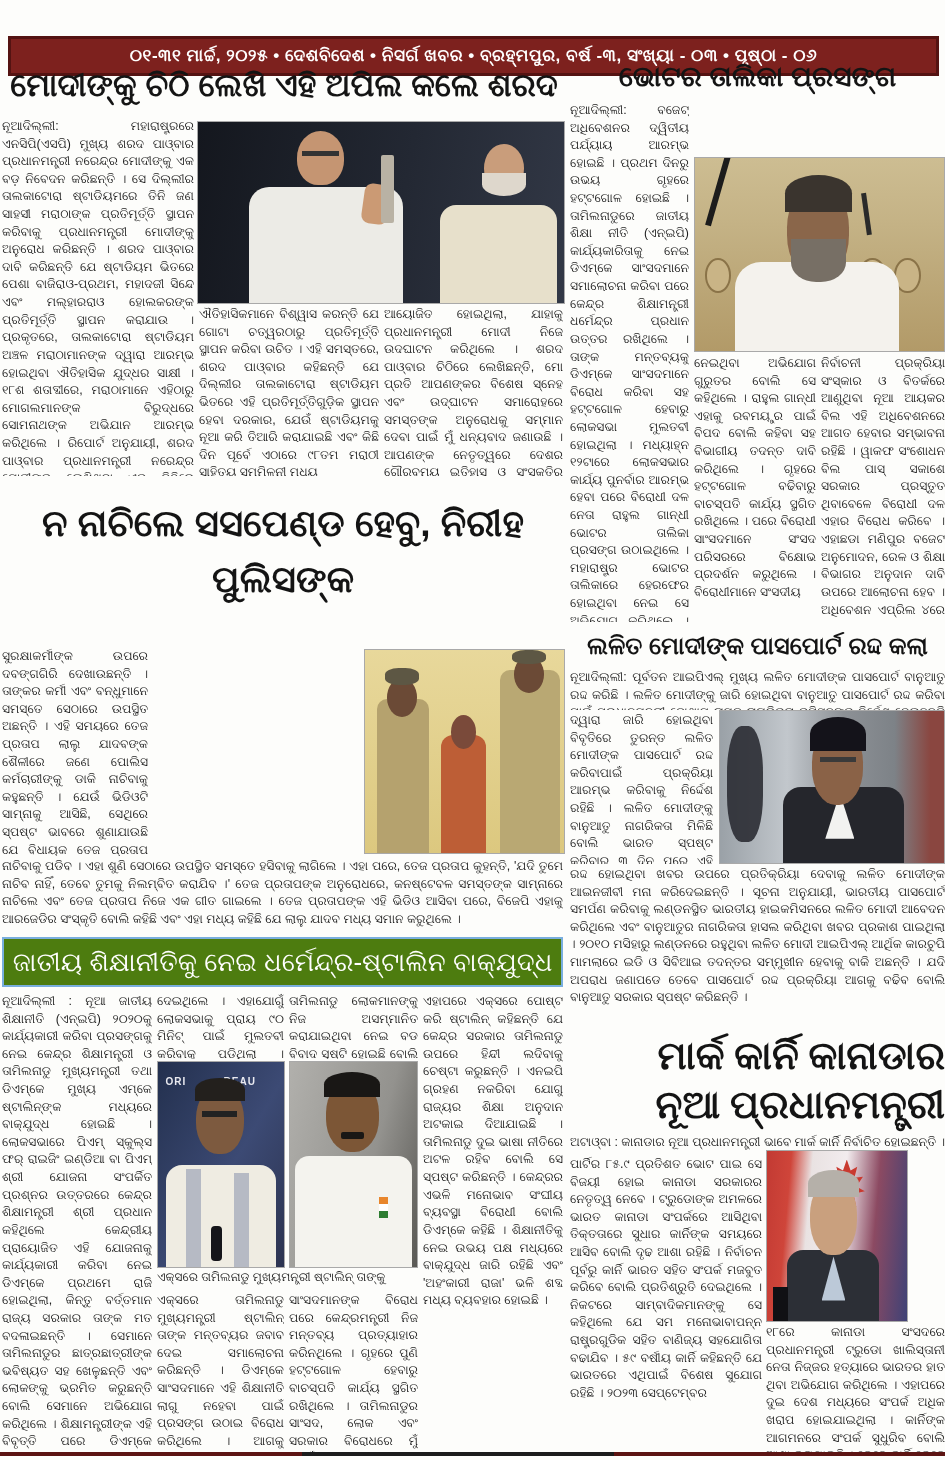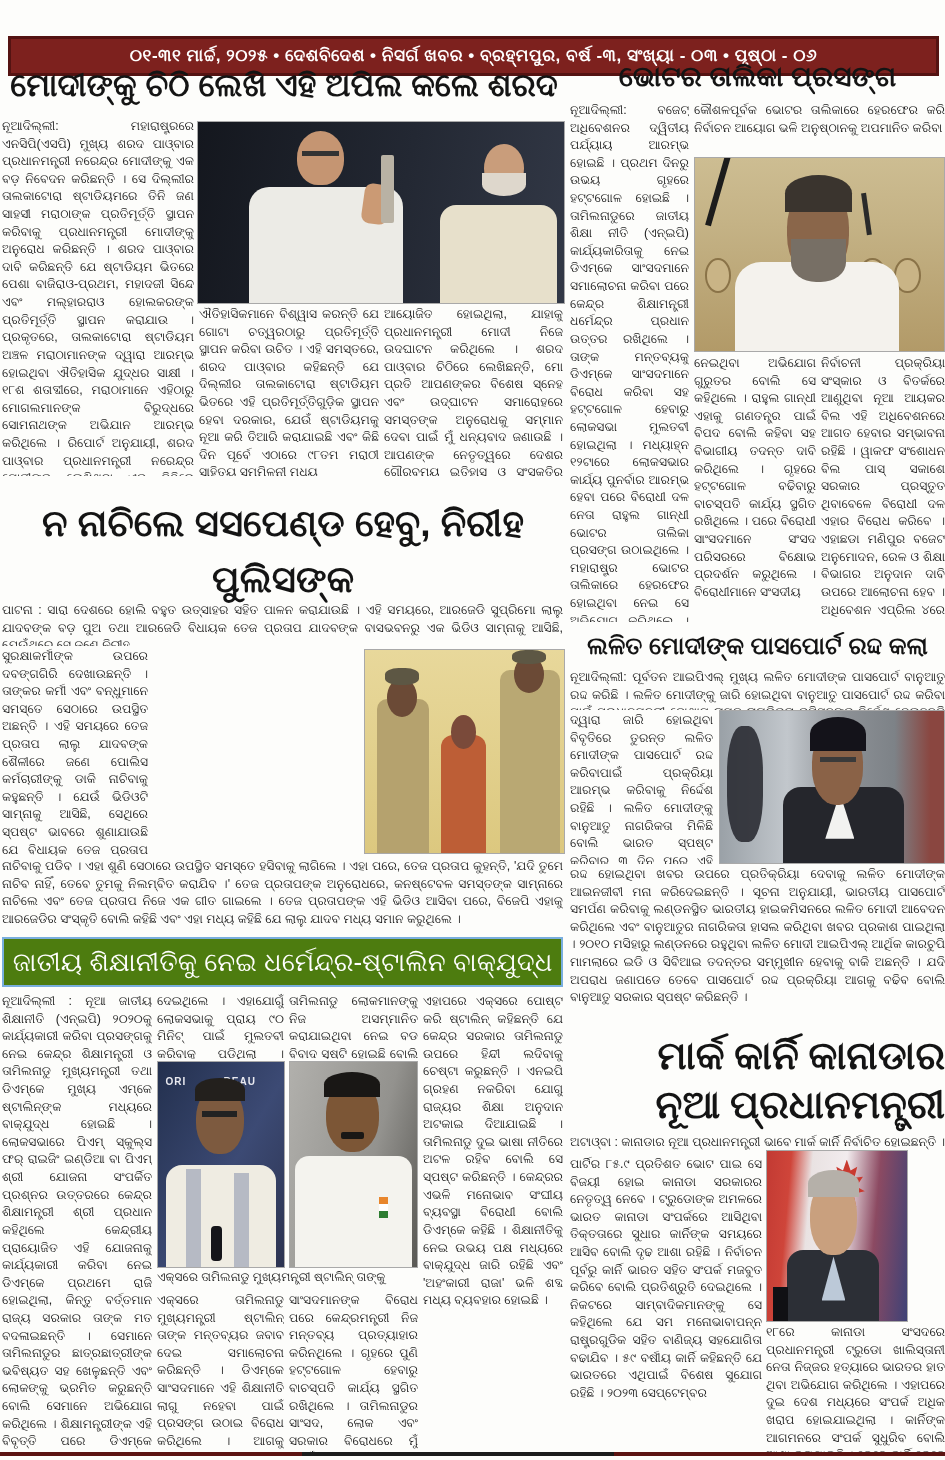--- a/index.html
+++ b/index.html
@@ -125,21 +125,20 @@
     <div class="fg award"></div>
     <div class="fg m2-body"></div>
     <div class="fg m2-head"></div>
     <div class="fg m2-beard"></div>
   </div>
   <div class="col" style="left:199px;top:306px;width:180px;height:170px">ଐତିହାସିକମାନେ ବିଶ୍ୱାସ କରନ୍ତି ଯେ ଗୋଟା ଚତ୍ୱରଠାରୁ ପ୍ରତିମୂର୍ତ୍ତି ସ୍ଥାପନ କରିବା ଉଚିତ । ଏହି ସମସ୍ତରେ, ଶରଦ ପାଓ୍ବାର କହିଛନ୍ତି ଯେ ଦିଲ୍ଲୀର ତାଲକାଟୋରା ଷ୍ଟାଡିୟମ ଭିତରେ ଏହି ପ୍ରତିମୂର୍ତ୍ତିଗୁଡ଼ିକ ସ୍ଥାପନ ହେବା ଦରକାର, ଯେଉଁ ଷ୍ଟାଡିୟମକୁ ନୂଆ କରି ତିଆରି କରାଯାଇଛି ଏବଂ କିଛି ଦିନ ପୂର୍ବେ ଏଠାରେ ୯୮ତମ ମରାଠୀ ସାହିତ୍ୟ ସମ୍ମିଳନୀ ମଧ୍ୟ</div>
   <div class="col" style="left:384px;top:306px;width:179px;height:170px">ଆୟୋଜିତ ହୋଇଥିଲା, ଯାହାକୁ ପ୍ରଧାନମନ୍ତ୍ରୀ ମୋଦୀ ନିଜେ ଉଦଘାଟନ କରିଥିଲେ । ଶରଦ ପାଓ୍ବାର ଚିଠିରେ ଲେଖିଛନ୍ତି, ମୋ ପ୍ରତି ଆପଣଙ୍କର ବିଶେଷ ସ୍ନେହ ଏବଂ ଉଦ୍‌ଘାଟନ ସମାରୋହରେ ସମସ୍ତଙ୍କ ଅନୁରୋଧକୁ ସମ୍ମାନ ଦେବା ପାଇଁ ମୁଁ ଧନ୍ୟବାଦ ଜଣାଉଛି । ଆପଣଙ୍କ ନେତୃତ୍ୱରେ ଦେଶର ଗୌରବମୟ ଇତିହାସ ଓ ସଂସ୍କୃତିର ସମ୍ମାନ ଏବଂ ସଂରକ୍ଷଣରେ ଅବଦାନ ରହିଛି । ମୁଁ ଆଶା କରୁଛି ଆପଣ ଯଥାଶୀଘ୍ର ମରାଠାଙ୍କ ପ୍ରତିମୂର୍ତ୍ତି ସ୍ଥାପନ ବିଷୟରେ ଅଧିକାରୀମାନଙ୍କୁ ନିର୍ଦ୍ଦେଶ ଦେବେ ।</div>
 
   <div class="hl hl-a2 prewrap" style="left:4px;top:496px;width:558px;height:118px">ନ ନାଚିଲେ ସସପେଣ୍ଡ ହେବୁ, ନିରୀହ ପୁଲିସଙ୍କ
 ଉପରେ ଦବଙ୍ଗଗିରି ଦେଖାଇଲେ ତେଜପ୍ରତାପ</div>
-  <div class="col" style="left:2px;top:602px;width:561px;height:44px">ପାଟନା : ସାରା ଦେଶରେ ହୋଲି ବହୁତ ଉତ୍ସାହର ସହିତ ପାଳନ କରାଯାଉଛି । ଏହି ସମୟରେ, ଆରଜେଡି ସୁପ୍ରିମୋ ଲାଲୁ ଯାଦବଙ୍କ ବଡ଼ ପୁଅ ତଥା ଆରଜେଡି ବିଧାୟକ ତେଜ ପ୍ରତାପ ଯାଦବଙ୍କ ବାସଭବନରୁ ଏକ ଭିଡିଓ ସାମ୍ନାକୁ ଆସିଛି, ଯେଉଁଥିରେ ସେ ଜଣେ ନିରୀହ</div>
   <div class="col" style="left:2px;top:648px;width:146px;height:208px">ସୁରକ୍ଷାକର୍ମୀଙ୍କ ଉପରେ ଦବଙ୍ଗଗିରି ଦେଖାଉଛନ୍ତି । ତାଙ୍କର କର୍ମୀ ଏବଂ ବନ୍ଧୁମାନେ ସମସ୍ତେ ସେଠାରେ ଉପସ୍ଥିତ ଅଛନ୍ତି । ଏହି ସମୟରେ ତେଜ ପ୍ରତାପ ଲାଲୁ ଯାଦବଙ୍କ ଶୈଳୀରେ ଜଣେ ପୋଲିସ କର୍ମଚାରୀଙ୍କୁ ଡାକି ନାଚିବାକୁ କହୁଛନ୍ତି । ଯେଉଁ ଭିଡିଓଟି ସାମ୍ନାକୁ ଆସିଛି, ସେଥିରେ ସ୍ପଷ୍ଟ ଭାବରେ ଶୁଣାଯାଉଛି ଯେ ବିଧାୟକ ତେଜ ପ୍ରତାପ କନଷ୍ଟେବଳଙ୍କୁ ଡାକୁଛନ୍ତି, ଏ କନଷ୍ଟେବଳ, ଏ ଦୀପକ... ତା'ପରେ ସେ କନଷ୍ଟେବଳଙ୍କୁ କହୁଛନ୍ତି, ମୁଁ ଏକ ଗୀତ ବଜାଇବି ଏବଂ ତୁମେ ସେଥିରେ</div>
   <div class="photo" id="p3b" style="left:364px;top:649px;width:199px;height:203px">
     <div class="fg c1"></div>
     <div class="fg c1h"></div>
     <div class="fg c1cap"></div>
     <div class="fg mcl"></div>
     <div class="fg mclh"></div>
     <div class="fg c2"></div>
     <div class="fg c2h"></div>
     <div class="fg c2cap"></div>
@@ -168,33 +167,32 @@
     <div class="fg s-mus"></div>
     <div class="fg s-badge"></div>
   </div>
   <div class="col caption" style="left:157px;top:1269px;width:261px;height:21px">ଏକ୍ସରେ ତାମିଲନାଡୁ ମୁଖ୍ୟମନ୍ତ୍ରୀ ଷ୍ଟାଲିନ୍ ତାଙ୍କୁ</div>
   <div class="col" style="left:157px;top:1292px;width:127px;height:163px">ଏକ୍ସରେ ତାମିଲନାଡୁ ମୁଖ୍ୟମନ୍ତ୍ରୀ ଷ୍ଟାଲିନ୍ ତାଙ୍କ ମନ୍ତବ୍ୟର ଜବାବ ଦେଇ ସମାଲୋଚନା କରିଛନ୍ତି । ଡିଏମ୍‌କେ ସାଂସଦମାନେ ଏହି ଶିକ୍ଷାନୀତି ଲାଗୁ ନହେବା ପାଇଁ ପ୍ରସଙ୍ଗ ଉଠାଇ ବିରୋଧ କରିଥିଲେ । ଆଗକୁ ଏନଇପି ଗ୍ରହଣ ନକଲେ କେନ୍ଦ୍ରୀୟ ଅନୁଦାନ ବନ୍ଦ ହେବ ବୋଲି ଧମକ ଦିଆଯାଉଛି ବୋଲି ସେ ଅଭିଯୋଗ କରିଛନ୍ତି ।</div>
   <div class="col" style="left:289px;top:1292px;width:129px;height:163px">ସାଂସଦମାନଙ୍କ ବିରୋଧ ପରେ କେନ୍ଦ୍ରମନ୍ତ୍ରୀ ନିଜ ମନ୍ତବ୍ୟ ପ୍ରତ୍ୟାହାର କରିନଥିଲେ । ଗୃହରେ ପୁଣି ହଟ୍ଟଗୋଳ ହେବାରୁ ବାଚସ୍ପତି କାର୍ଯ୍ୟ ସ୍ଥଗିତ ରଖିଥିଲେ । ତାମିଲନାଡୁର ସାଂସଦ, ଲୋକ ଏବଂ ସରକାର ବିରୋଧରେ ମୁଁ ଯେଉଁ ଶବ୍ଦ କହିଥିଲି ତାହା ରାଜନୈତିକ ବୋଲି ଧର୍ମେନ୍ଦ୍ର କହିଛନ୍ତି ।</div>
   <div class="col" style="left:423px;top:993px;width:140px;height:460px">ଏହାପରେ ଏକ୍ସରେ ପୋଷ୍ଟ କରି ଷ୍ଟାଲିନ୍ କହିଛନ୍ତି ଯେ କେନ୍ଦ୍ର ସରକାର ତାମିଲନାଡୁ ଉପରେ ହିନ୍ଦୀ ଲଦିବାକୁ ଚେଷ୍ଟା କରୁଛନ୍ତି । ଏନଇପି ଗ୍ରହଣ ନକରିବା ଯୋଗୁ ରାଜ୍ୟର ଶିକ୍ଷା ଅନୁଦାନ ଅଟକାଇ ଦିଆଯାଇଛି । ତାମିଲନାଡୁ ଦୁଇ ଭାଷା ନୀତିରେ ଅଟଳ ରହିବ ବୋଲି ସେ ସ୍ପଷ୍ଟ କରିଛନ୍ତି । କେନ୍ଦ୍ରର ଏଭଳି ମନୋଭାବ ସଂଘୀୟ ବ୍ୟବସ୍ଥା ବିରୋଧୀ ବୋଲି ଡିଏମ୍‌କେ କହିଛି । ଶିକ୍ଷାନୀତିକୁ ନେଇ ଉଭୟ ପକ୍ଷ ମଧ୍ୟରେ ବାକ୍‌ଯୁଦ୍ଧ ଜାରି ରହିଛି ଏବଂ 'ଅହଂକାରୀ ରାଜା' ଭଳି ଶବ୍ଦ ମଧ୍ୟ ବ୍ୟବହାର ହୋଇଛି ।</div>
 
   <div class="hl hl-a4" style="left:570px;top:54px;width:375px;height:46px">ଭୋଟର ତାଲିକା ପ୍ରସଙ୍ଗ ଉଠାଇଲେ ରାହୁଲ</div>
   <div class="col" style="left:570px;top:102px;width:119px;height:520px">ନୂଆଦିଲ୍ଲୀ: ବଜେଟ୍ ଅଧିବେଶନର ଦ୍ୱିତୀୟ ପର୍ଯ୍ୟାୟ ଆରମ୍ଭ ହୋଇଛି । ପ୍ରଥମ ଦିନରୁ ଉଭୟ ଗୃହରେ ହଟ୍ଟଗୋଳ ହୋଇଛି । ତାମିଲନାଡୁରେ ଜାତୀୟ ଶିକ୍ଷା ନୀତି (ଏନ୍‌ଇପି) କାର୍ଯ୍ୟକାରିତାକୁ ନେଇ ଡିଏମ୍‌କେ ସାଂସଦମାନେ ସମାଲୋଚନା କରିବା ପରେ କେନ୍ଦ୍ର ଶିକ୍ଷାମନ୍ତ୍ରୀ ଧର୍ମେନ୍ଦ୍ର ପ୍ରଧାନ ଉତ୍ତର ରଖିଥିଲେ । ତାଙ୍କ ମନ୍ତବ୍ୟକୁ ଡିଏମ୍‌କେ ସାଂସଦମାନେ ବିରୋଧ କରିବା ସହ ହଟ୍ଟଗୋଳ ହେବାରୁ ଲୋକସଭା ମୁଲତବୀ ହୋଇଥିଲା । ମଧ୍ୟାହ୍ନ ୧୨ଟାରେ ଲୋକସଭାର କାର୍ଯ୍ୟ ପୁନର୍ବାର ଆରମ୍ଭ ହେବା ପରେ ବିରୋଧୀ ଦଳ ନେତା ରାହୁଲ ଗାନ୍ଧୀ ଭୋଟର ତାଲିକା ପ୍ରସଙ୍ଗ ଉଠାଇଥିଲେ । ମହାରାଷ୍ଟ୍ର ଭୋଟର ତାଲିକାରେ ହେରଫେର ହୋଇଥିବା ନେଇ ସେ ଅଭିଯୋଗ କରିଥିଲେ । ଏହି ଗୁରୁତର ପ୍ରସଙ୍ଗ ଉପରେ ଗୃହରେ ଆଲୋଚନା ହେବା ଦରକାର ବୋଲି ସେ ଦାବି କରିଥିଲେ । ବିରୋଧୀମାନେ ସଂସଦରେ ବିକ୍ଷୋଭ କରିଥିଲେ ।</div>
-  <div class="col" style="left:694px;top:102px;width:251px;height:53px">କୌଶଳପୂର୍ବକ ଭୋଟର ତାଲିକାରେ ହେରଫେର କରି ନିର୍ବାଚନ ଆୟୋଗ ଭଳି ଅନୁଷ୍ଠାନକୁ ଅପମାନିତ କରିବା</div>
   <div class="photo" id="p2" style="left:694px;top:157px;width:249px;height:193px">
     <div class="fg orn1"></div>
     <div class="fg orn2"></div>
     <div class="fg orn3"></div>
     <div class="fg r-mic"></div>
     <div class="fg r-mic2"></div>
     <div class="fg r-body"></div>
     <div class="fg r-head"></div>
     <div class="fg r-hair"></div>
     <div class="fg r-beard"></div>
   </div>
-  <div class="col" style="left:694px;top:355px;width:122px;height:266px">ନେଇଥିବା ଅଭିଯୋଗ ଗୁରୁତର ବୋଲି ସେ କହିଥିଲେ । ରାହୁଲ ଗାନ୍ଧୀ ଏହାକୁ ଗଣତନ୍ତ୍ର ପାଇଁ ବିପଦ ବୋଲି କହିବା ସହ ବିଭାଗୀୟ ତଦନ୍ତ ଦାବି କରିଥିଲେ । ଗୃହରେ ହଟ୍ଟଗୋଳ ବଢିବାରୁ ବାଚସ୍ପତି କାର୍ଯ୍ୟ ସ୍ଥଗିତ ରଖିଥିଲେ । ପରେ ବିରୋଧୀ ସାଂସଦମାନେ ସଂସଦ ପରିସରରେ ବିକ୍ଷୋଭ ପ୍ରଦର୍ଶନ କରୁଥିଲେ । ବିରୋଧୀମାନେ ସଂସଦୀୟ</div>
+  <div class="col" style="left:694px;top:355px;width:122px;height:266px">ନେଇଥିବା ଅଭିଯୋଗ ଗୁରୁତର ବୋଲି ସେ କହିଥିଲେ । ରାହୁଲ ଗାନ୍ଧୀ ଏହାକୁ ରବମୟ୍ତ୍ର ପାଇଁ ବିପଦ ବୋଲି କହିବା ସହ ବିଭାଗୀୟ ତଦନ୍ତ ଦାବି କରିଥିଲେ । ଗୃହରେ ହଟ୍ଟଗୋଳ ବଢିବାରୁ ବାଚସ୍ପତି କାର୍ଯ୍ୟ ସ୍ଥଗିତ ରଖିଥିଲେ । ପରେ ବିରୋଧୀ ସାଂସଦମାନେ ସଂସଦ ପରିସରରେ ବିକ୍ଷୋଭ ପ୍ରଦର୍ଶନ କରୁଥିଲେ । ବିରୋଧୀମାନେ ସଂସଦୀୟ</div>
   <div class="col" style="left:821px;top:355px;width:124px;height:266px">ନିର୍ବାଚନୀ ପ୍ରକ୍ରିୟା ସଂସ୍କାର ଓ ବିତର୍କରେ ଆଣୁଥିବା ନୂଆ ଆୟକର ବିଲ ଏହି ଅଧିବେଶନରେ ଆଗତ ହେବାର ସମ୍ଭାବନା ରହିଛି । ୱାକଫ ସଂଶୋଧନ ବିଲ ପାସ୍ ସକାଶେ ସରକାର ପ୍ରସ୍ତୁତ ଥିବାବେଳେ ବିରୋଧୀ ଦଳ ଏହାର ବିରୋଧ କରିବେ । ଏହାଛଡା ମଣିପୁର ବଜେଟ ଅନୁମୋଦନ, ରେଳ ଓ ଶିକ୍ଷା ବିଭାଗର ଅନୁଦାନ ଦାବି ଉପରେ ଆଲୋଚନା ହେବ । ଅଧିବେଶନ ଏପ୍ରିଲ ୪ରେ ଶେଷ ହେବ ।</div>
 
   <div class="hl hl-a5" style="left:570px;top:626px;width:375px;height:40px">ଲଳିତ ମୋଦୀଙ୍କ ପାସପୋର୍ଟ ରଦ୍ଦ କଲା ବାନୁଆତୁ</div>
   <div class="col" style="left:570px;top:669px;width:375px;height:41px">ନୂଆଦିଲ୍ଲୀ: ପୂର୍ବତନ ଆଇପିଏଲ୍ ମୁଖ୍ୟ ଲଳିତ ମୋଦୀଙ୍କ ପାସପୋର୍ଟ ବାନୁଆତୁ ରଦ୍ଦ କରିଛି । ଲଳିତ ମୋଦୀଙ୍କୁ ଜାରି ହୋଇଥିବା ବାନୁଆତୁ ପାସପୋର୍ଟ ରଦ୍ଦ କରିବା ପାଇଁ ପ୍ରଧାନମନ୍ତ୍ରୀ ଜୋଥାମ୍ ନାପତ ନାଗରିକତା କମିସନ୍‌ଙ୍କୁ ନିର୍ଦ୍ଦେଶ ଦେଇଛନ୍ତି । ପ୍ରଧାନମନ୍ତ୍ରୀଙ୍କ</div>
   <div class="col" style="left:570px;top:712px;width:143px;height:152px">ଦ୍ୱାରା ଜାରି ହୋଇଥିବା ବିବୃତିରେ ତୁରନ୍ତ ଲଳିତ ମୋଦୀଙ୍କ ପାସପୋର୍ଟ ରଦ୍ଦ କରିବାପାଇଁ ପ୍ରକ୍ରିୟା ଆରମ୍ଭ କରିବାକୁ ନିର୍ଦ୍ଦେଶ ରହିଛି । ଲଳିତ ମୋଦୀଙ୍କୁ ବାନୁଆତୁ ନାଗରିକତା ମିଳିଛି ବୋଲି ଭାରତ ସ୍ପଷ୍ଟ କରିବାର ୩ ଦିନ ପରେ ଏହି ଖବର ମିଳିଛି । ତେବେ ପ୍ରଧାନମନ୍ତ୍ରୀ ଜୋଥାମ୍ ନାପତଙ୍କ ନିର୍ଦ୍ଦେଶକ୍ରମେ ଲଳିତ ମୋଦୀଙ୍କ ବାନୁଆତୁ ପାସପୋର୍ଟ</div>
   <div class="photo" id="p4" style="left:719px;top:710px;width:224px;height:152px">
     <div class="fg l-blur1"></div>
     <div class="fg l-body"></div>
     <div class="fg l-shirt"></div>
     <div class="fg l-head"></div>

